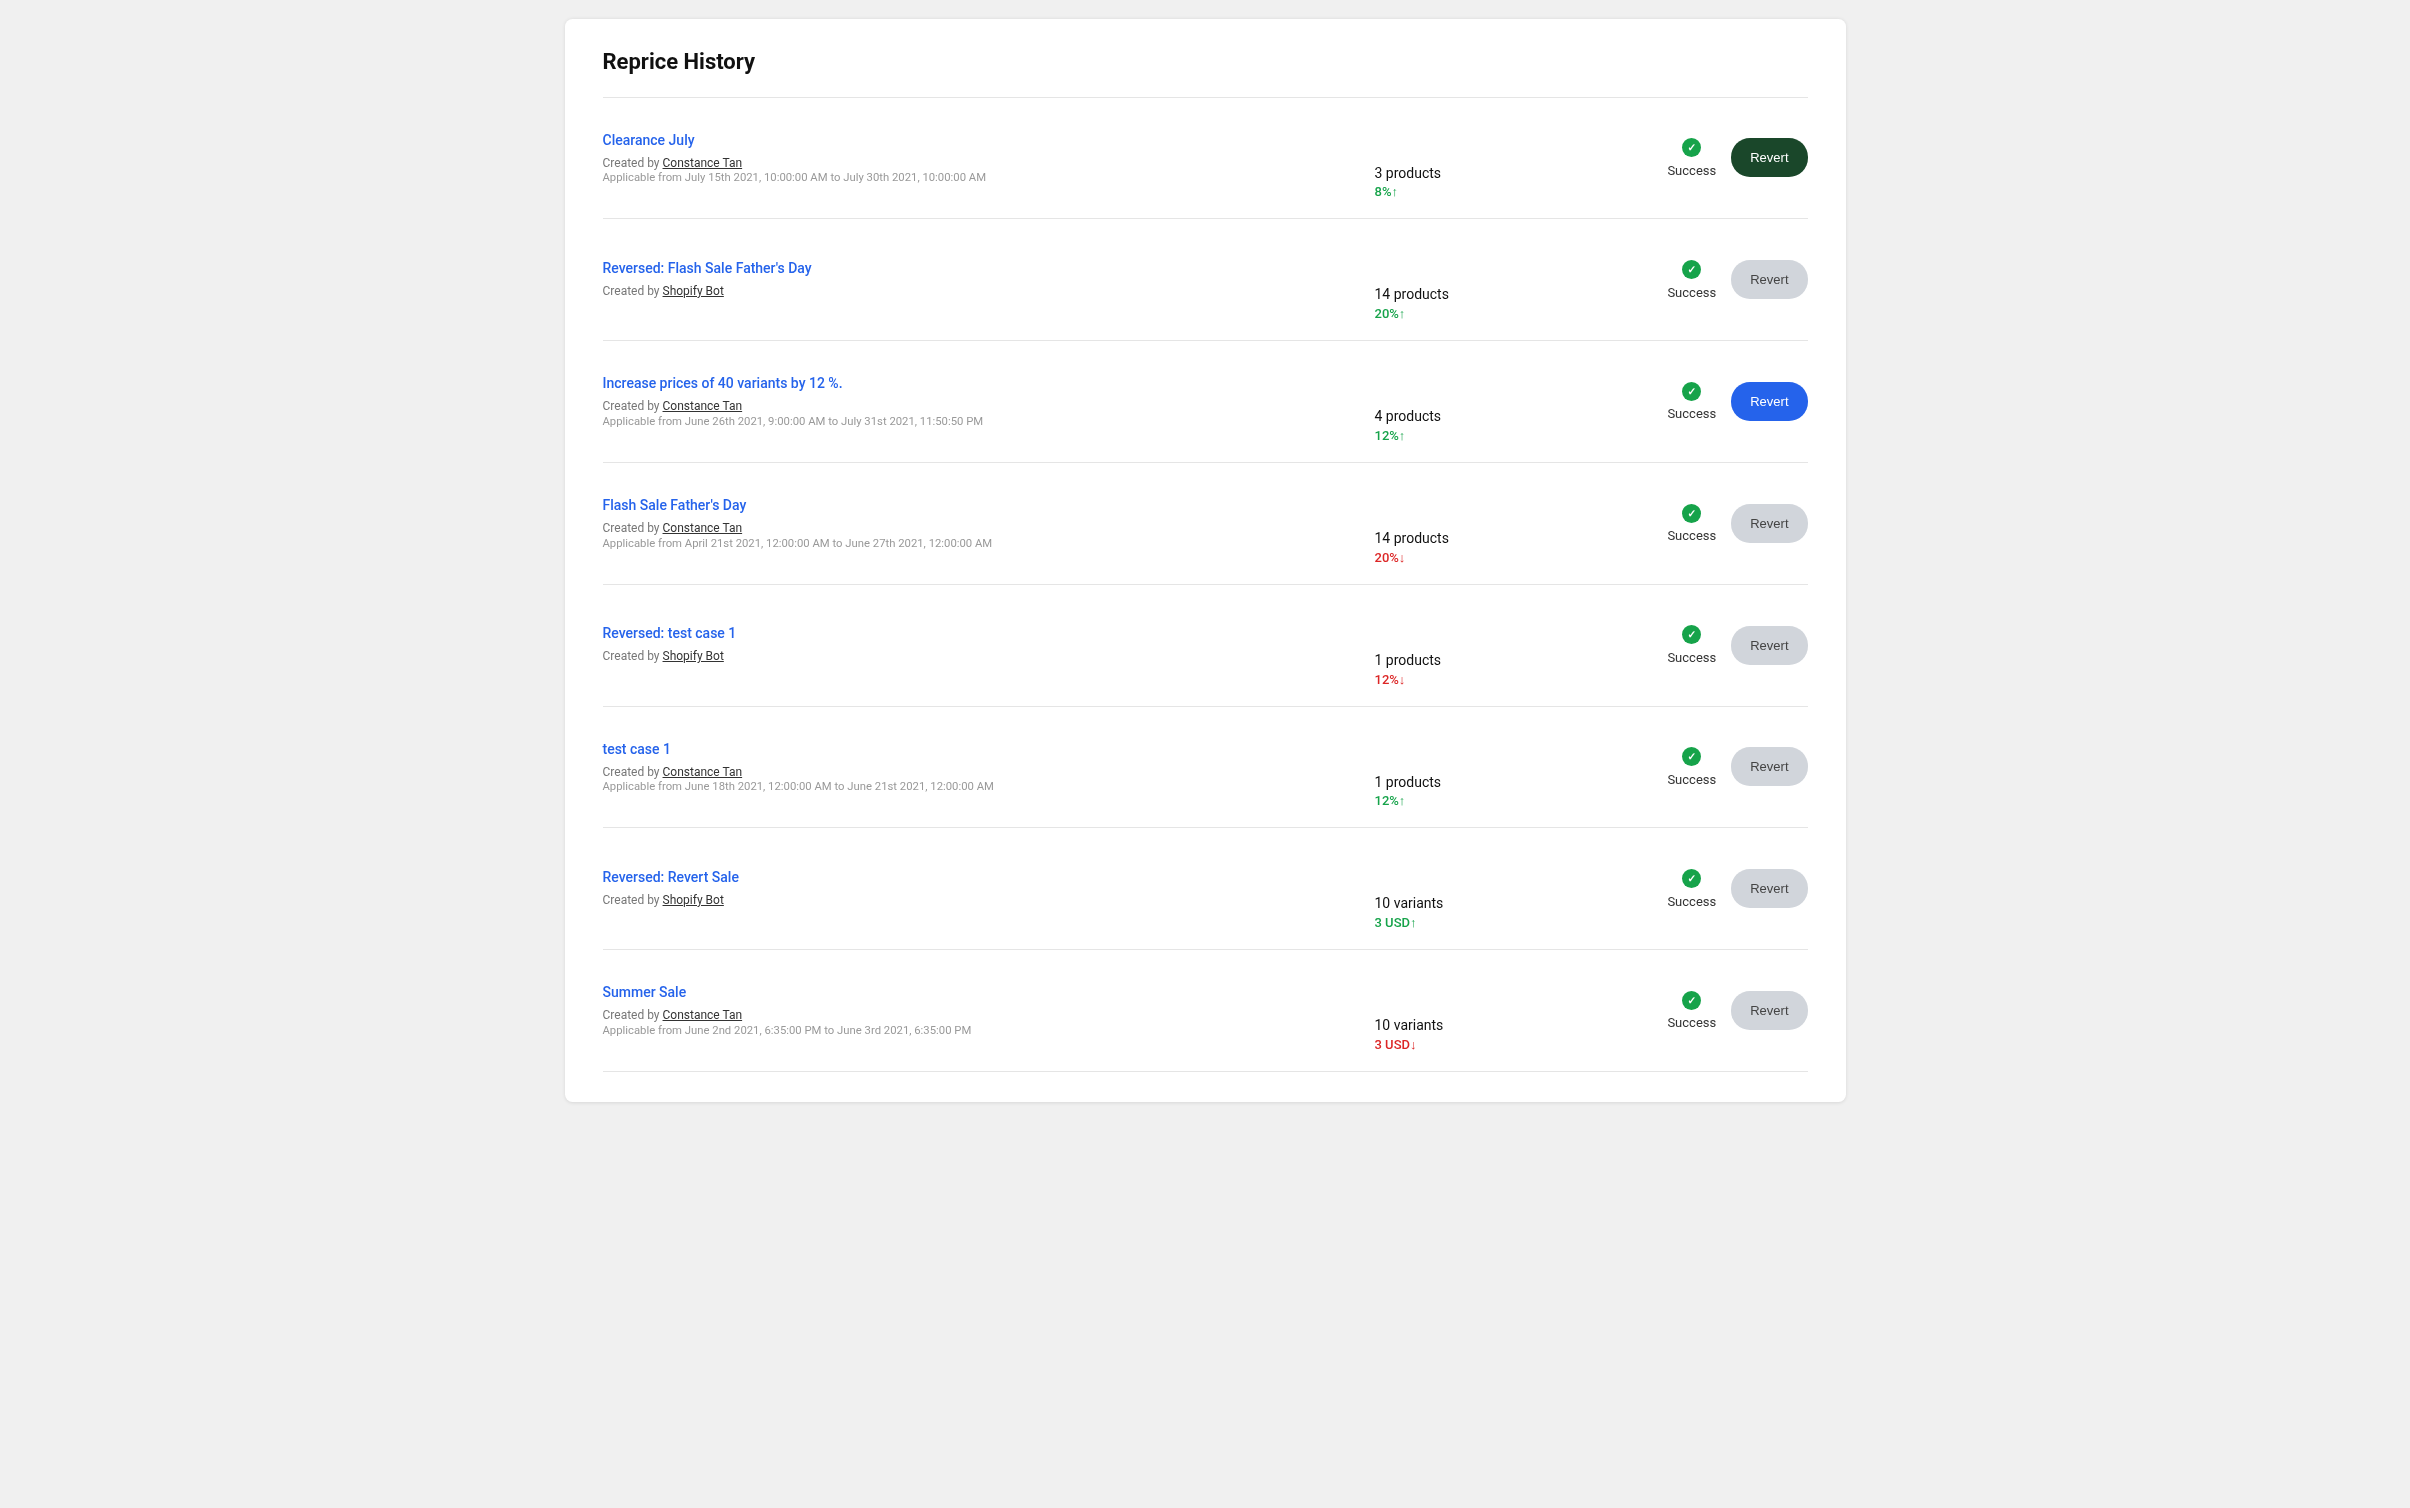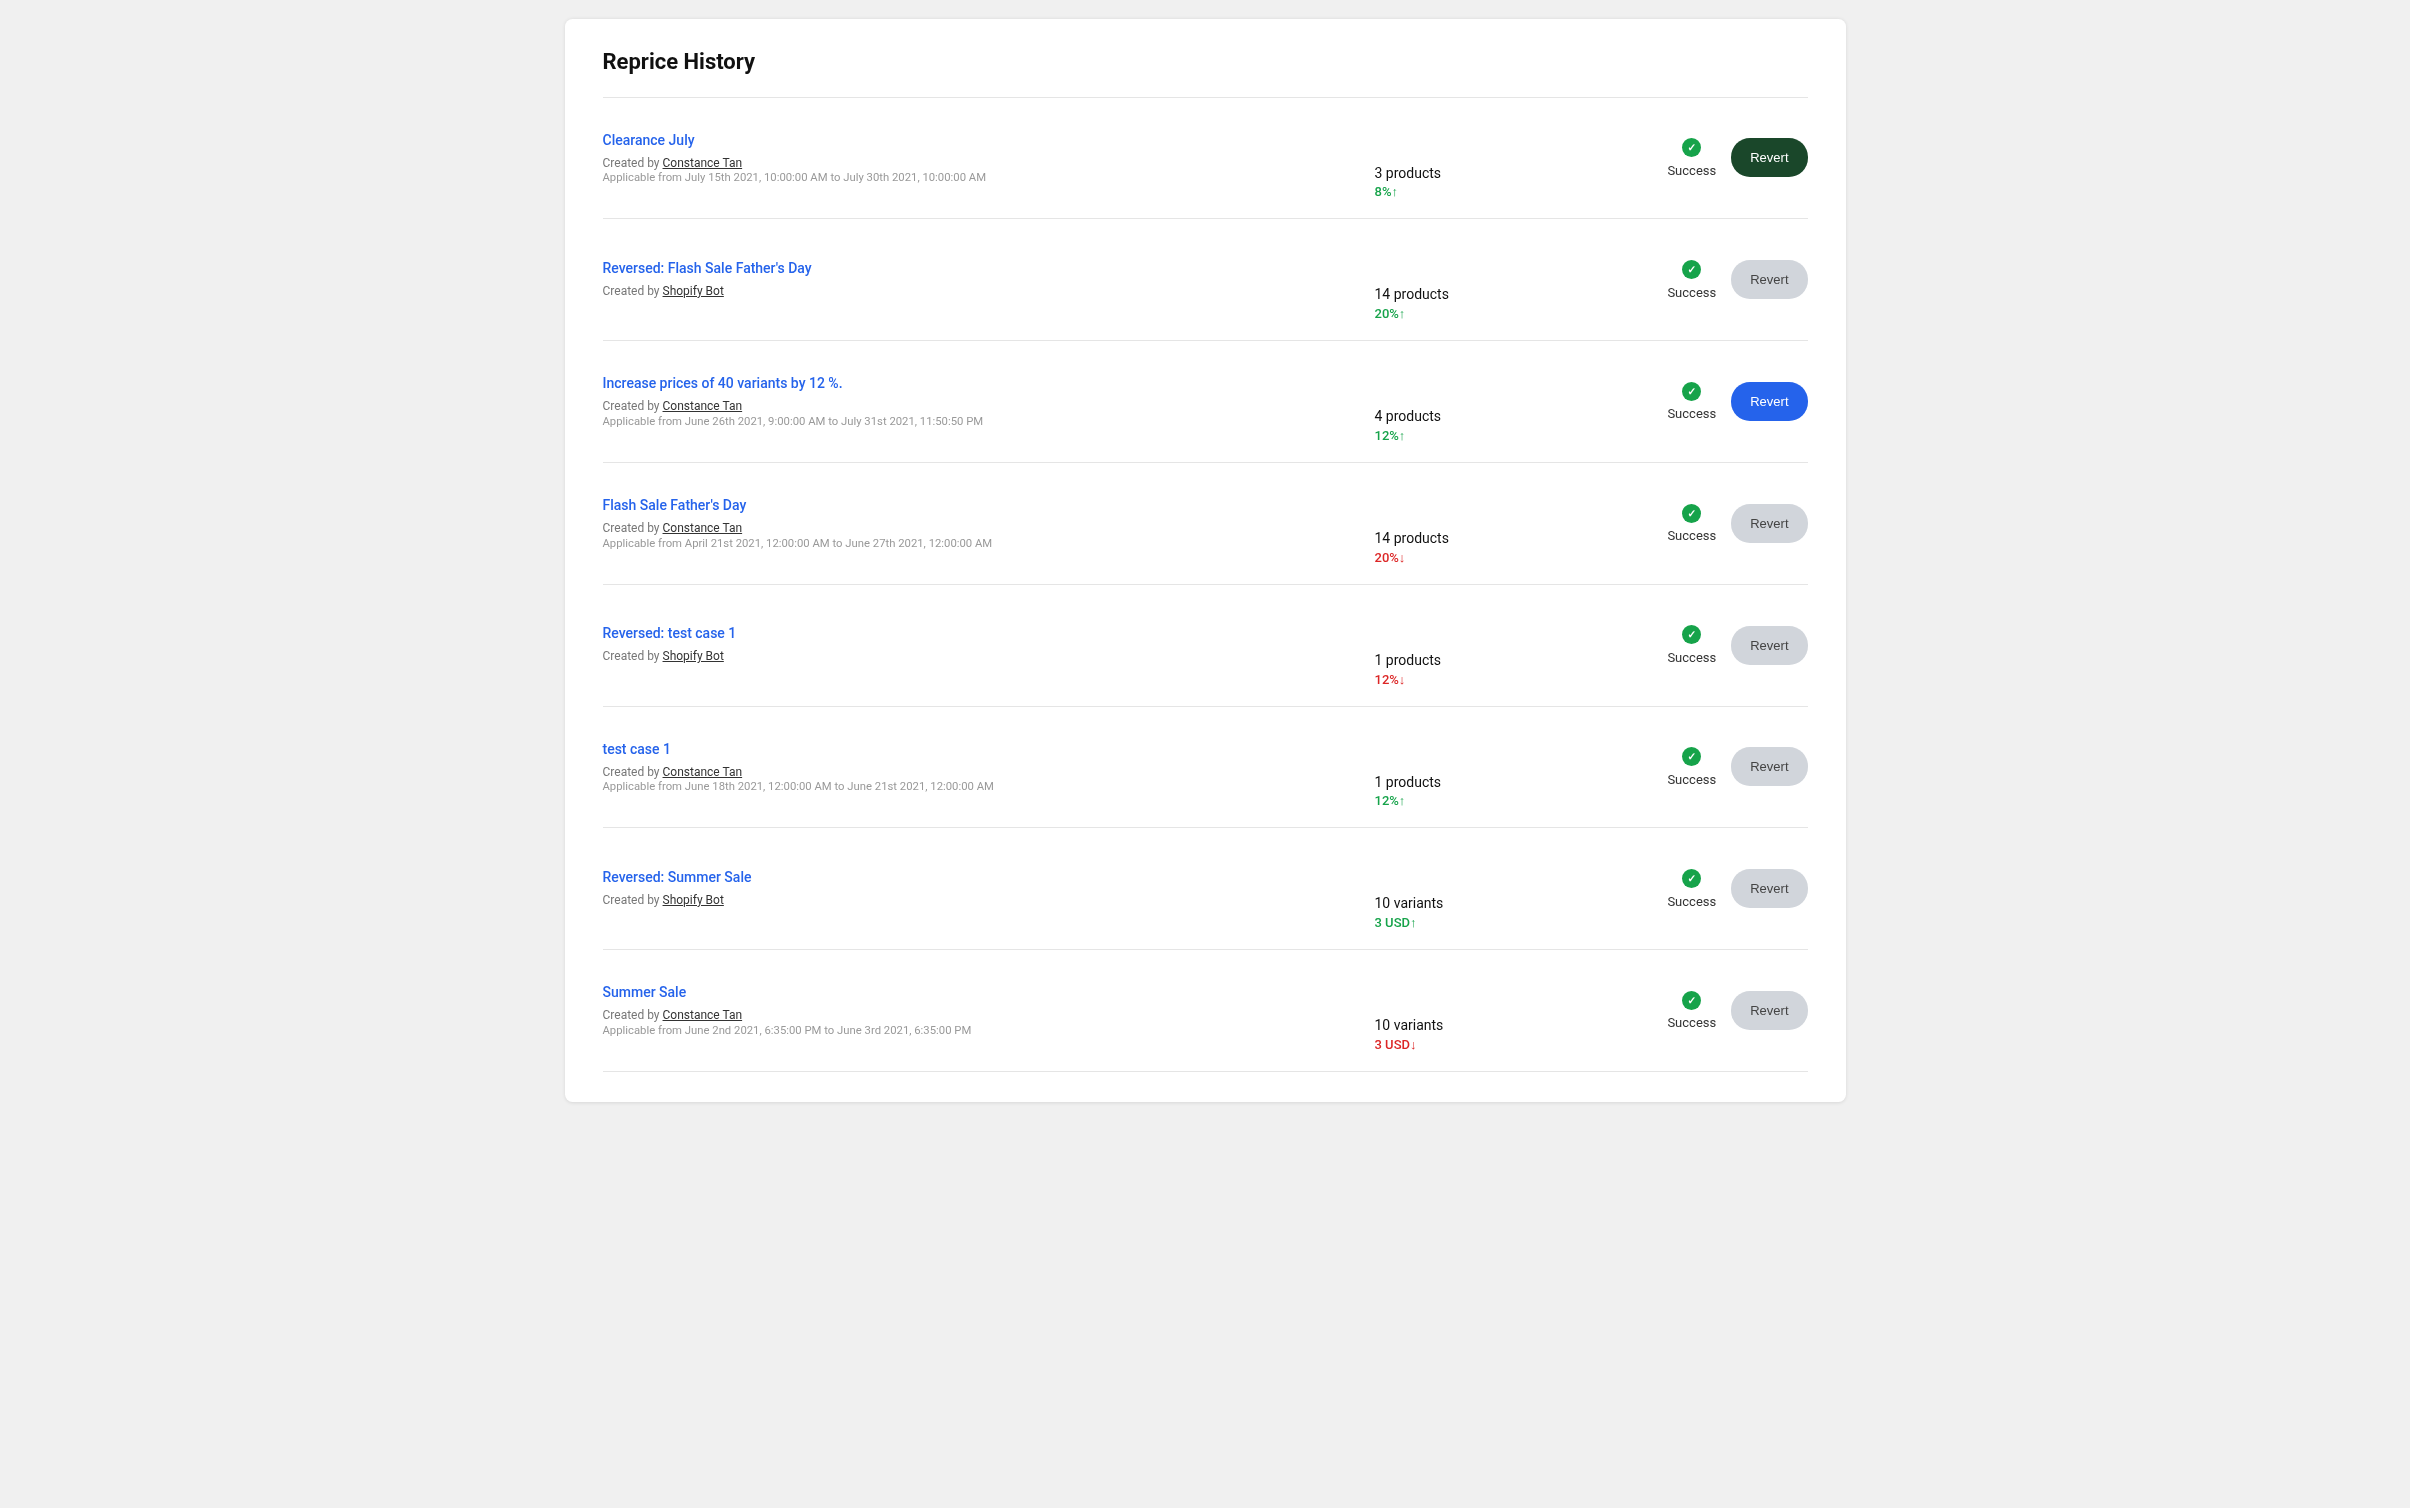--- a/index.html
+++ b/index.html
@@ -293,21 +293,21 @@
           <div class="status-badge">
             <span class="status-icon"></span>
             <span>Success</span>
           </div>
           <button class="btn-revert btn-revert-gray">Revert</button>
         </div>
       </div>
 
       <div class="history-row">
         <div class="row-left">
-          <div class="row-title">Reversed: Summer Sale</div>
+          <div class="row-title">Reversed: Revert Sale</div>
           <div class="row-creator">
             Created by <a>Shopify Bot</a>
           </div>
 
         </div>
         <div class="row-center">
           <div class="row-products">10 variants</div>
           <div class="row-change change-up">3 USD↑</div>
         </div>
         <div class="row-right">

